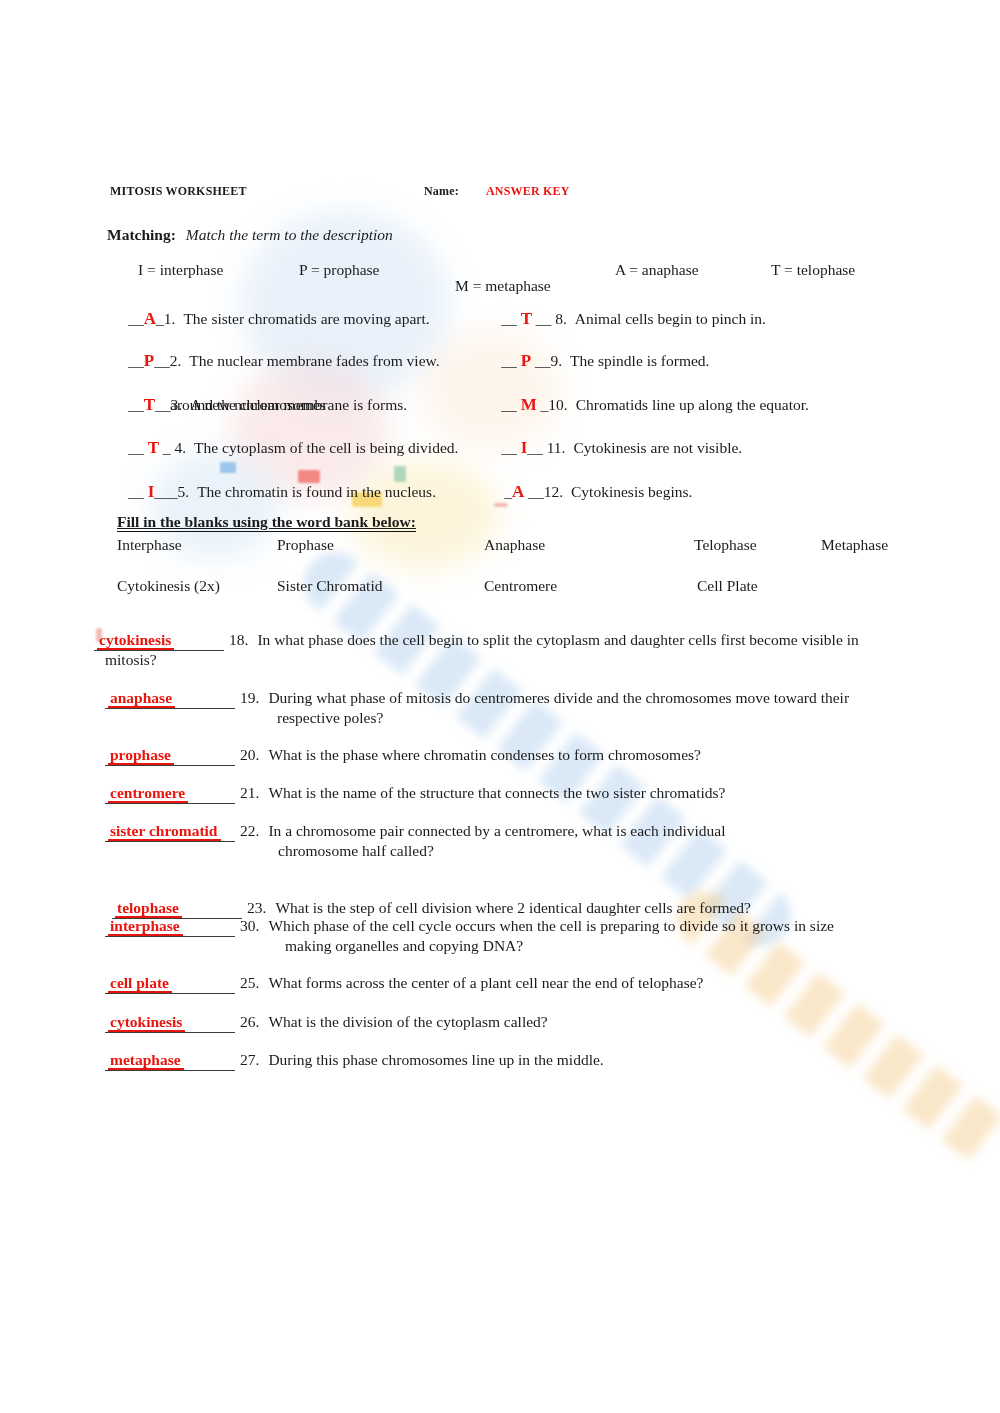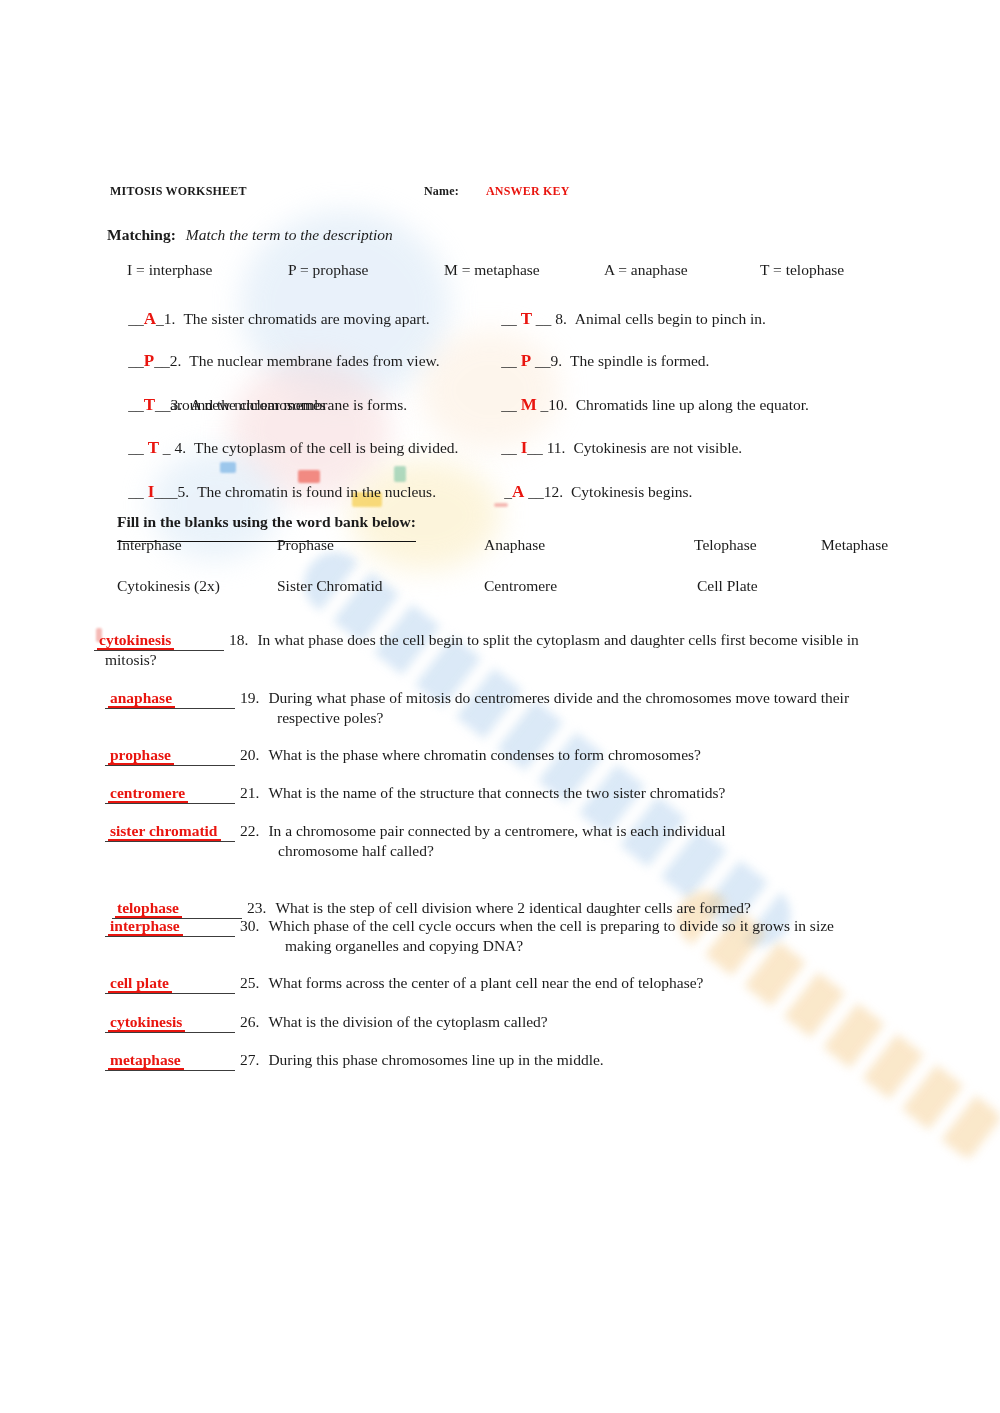--- a/index.html
+++ b/index.html
@@ -7,21 +7,21 @@
         font-family:"Liberation Serif","DejaVu Serif",serif;font-size:15.5px;color:#1b1b1b;}
   .abs{position:absolute;}
   .b{font-weight:bold;}
   .red{color:#e9150f;}
   .title{font-size:12px;font-weight:bold;letter-spacing:.2px;}
   .mi{white-space:pre;}
   .mi .us{color:#2a2a2a;}
   .mi .ansL{color:#e9150f;font-weight:bold;font-size:17px;}
   .mi .num{margin-right:8px;}
   .legend span{position:absolute;top:0;white-space:nowrap;}
-  .wb-head{font-weight:bold;border-bottom:1.6px solid #111;padding-bottom:11px;}
+  .wb-head{font-weight:bold;text-decoration:underline;border-bottom:1.6px solid #111;padding-bottom:1px;}
   .wb{white-space:nowrap;}
   .q{white-space:nowrap;}
   .blank{display:inline-block;width:130px;border-bottom:1.5px solid #3c3c3c;vertical-align:baseline;margin-right:5px;}
   .blank .ans{display:inline-block;color:#e9150f;font-weight:bold;border-bottom:2px solid #e9150f;
               padding:0 3px 0 2px;margin-left:3px;line-height:17px;white-space:nowrap;}
   .qnum{margin-right:9px;}
   .q2{white-space:nowrap;}
   
   .wm{position:absolute;pointer-events:none;z-index:0;}
   .blob{border-radius:50%;filter:blur(14px);}
@@ -52,24 +52,24 @@
 
     <div class="abs title" style="left:110px;top:184px;">MITOSIS WORKSHEET</div>
     <div class="abs title" style="left:424px;top:184px;">Name:</div>
     <div class="abs title red" style="left:486px;top:184px;">ANSWER KEY</div>
 
     <div class="abs" style="left:107px;top:226px;">
       <span class="b">Matching:</span>
       <span style="margin-left:6px;font-style:italic;">Match the term to the description</span>
     </div>
 
-    <div class="abs legend" style="left:7px;top:261px;width:840px;height:20px;">
+    <div class="abs legend" style="left:18px;top:261px;width:840px;height:20px;">
       <span style="left:120px;">I = interphase</span>
       <span style="left:281px;">P = prophase</span>
-      <span style="left:437px;">M = metaphase</span>
+      <span style="left:437px;margin-top:16px;">M = metaphase</span>
       <span style="left:597px;">A = anaphase</span>
       <span style="left:753px;">T = telophase</span>
     </div>
 
     <div class="abs mi" style="left:105px;top:291px;">
       <span class="us">__</span><span class="ansL">A</span><span class="us">_</span><span class="num">1.</span><span>The sister chromatids are moving apart.</span>
     </div>
     <div class="abs mi" style="left:105px;top:333px;">
       <span class="us">__</span><span class="ansL">P</span><span class="us">__</span><span class="num">2.</span><span>The nuclear membrane fades from view.</span>
     </div>

